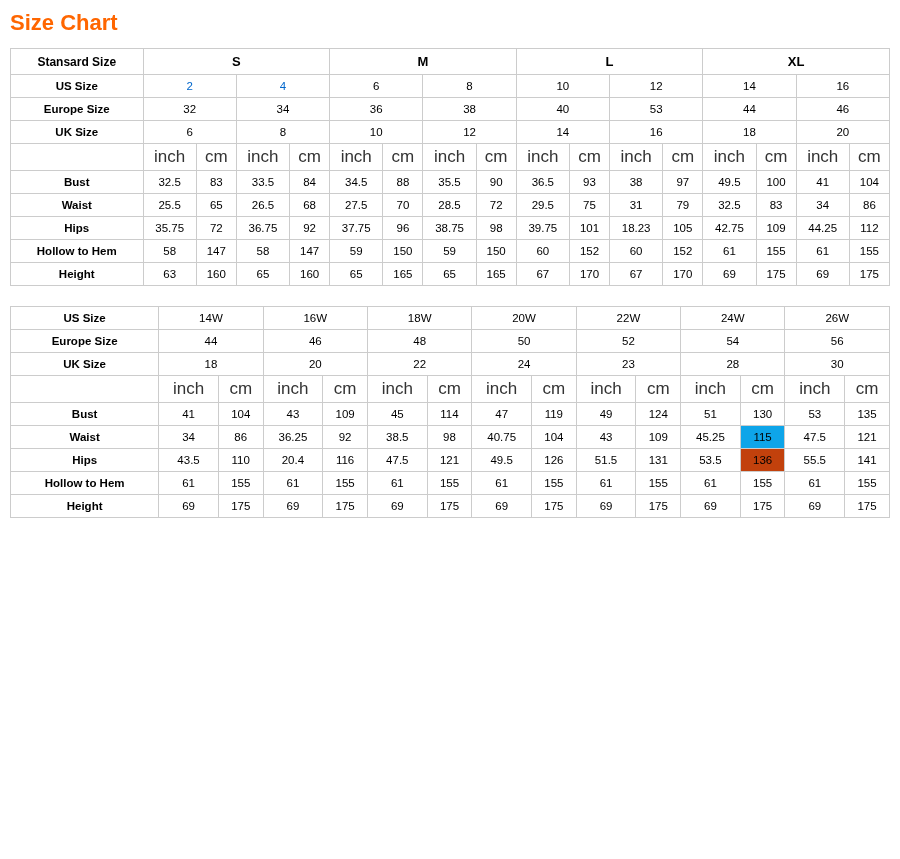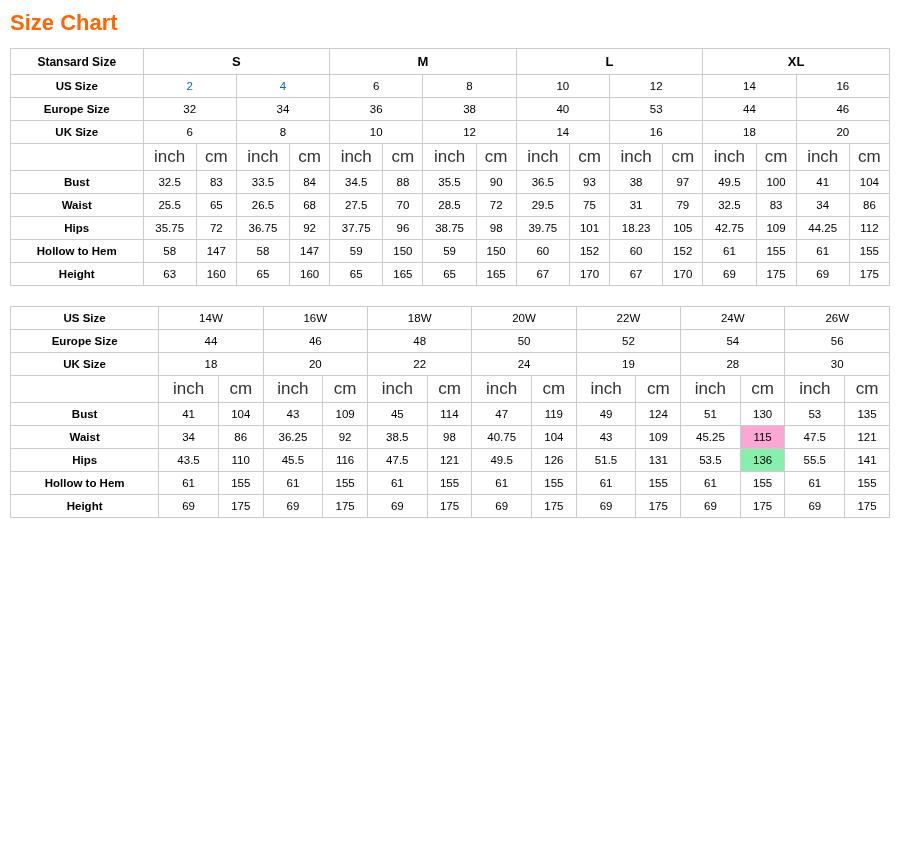--- a/index.html
+++ b/index.html
@@ -255,21 +255,21 @@
       <td colspan="2">54</td>
       <td colspan="2">56</td>
     </tr>
 
     <tr>
       <td class="label-col">UK Size</td>
       <td colspan="2">18</td>
       <td colspan="2">20</td>
       <td colspan="2">22</td>
       <td colspan="2">24</td>
-      <td colspan="2">19</td>
+      <td colspan="2">23</td>
       <td colspan="2">28</td>
       <td colspan="2">30</td>
     </tr>
 
     <tr class="unit-row">
       <td class="label-col"></td>
       <td>inch</td>
       <td>cm</td>
       <td>inch</td>
       <td>cm</td>
@@ -309,39 +309,39 @@
       <td>86</td>
       <td>36.25</td>
       <td>92</td>
       <td>38.5</td>
       <td>98</td>
       <td>40.75</td>
       <td>104</td>
       <td>43</td>
       <td>109</td>
       <td>45.25</td>
-      <td style="background:#f9a8d4;">115</td>
+      <td style="background:#0ea5e9;">115</td>
       <td>47.5</td>
       <td>121</td>
     </tr>
 
     <tr>
       <td class="label-col">Hips</td>
       <td>43.5</td>
       <td>110</td>
-      <td>45.5</td>
+      <td>20.4</td>
       <td>116</td>
       <td>47.5</td>
       <td>121</td>
       <td>49.5</td>
       <td>126</td>
       <td>51.5</td>
       <td>131</td>
       <td>53.5</td>
-      <td style="background:#86efac;">136</td>
+      <td style="background:#c2410c;">136</td>
       <td>55.5</td>
       <td>141</td>
     </tr>
 
     <tr>
       <td class="label-col">Hollow to Hem</td>
       <td>61</td>
       <td>155</td>
       <td>61</td>
       <td>155</td>

